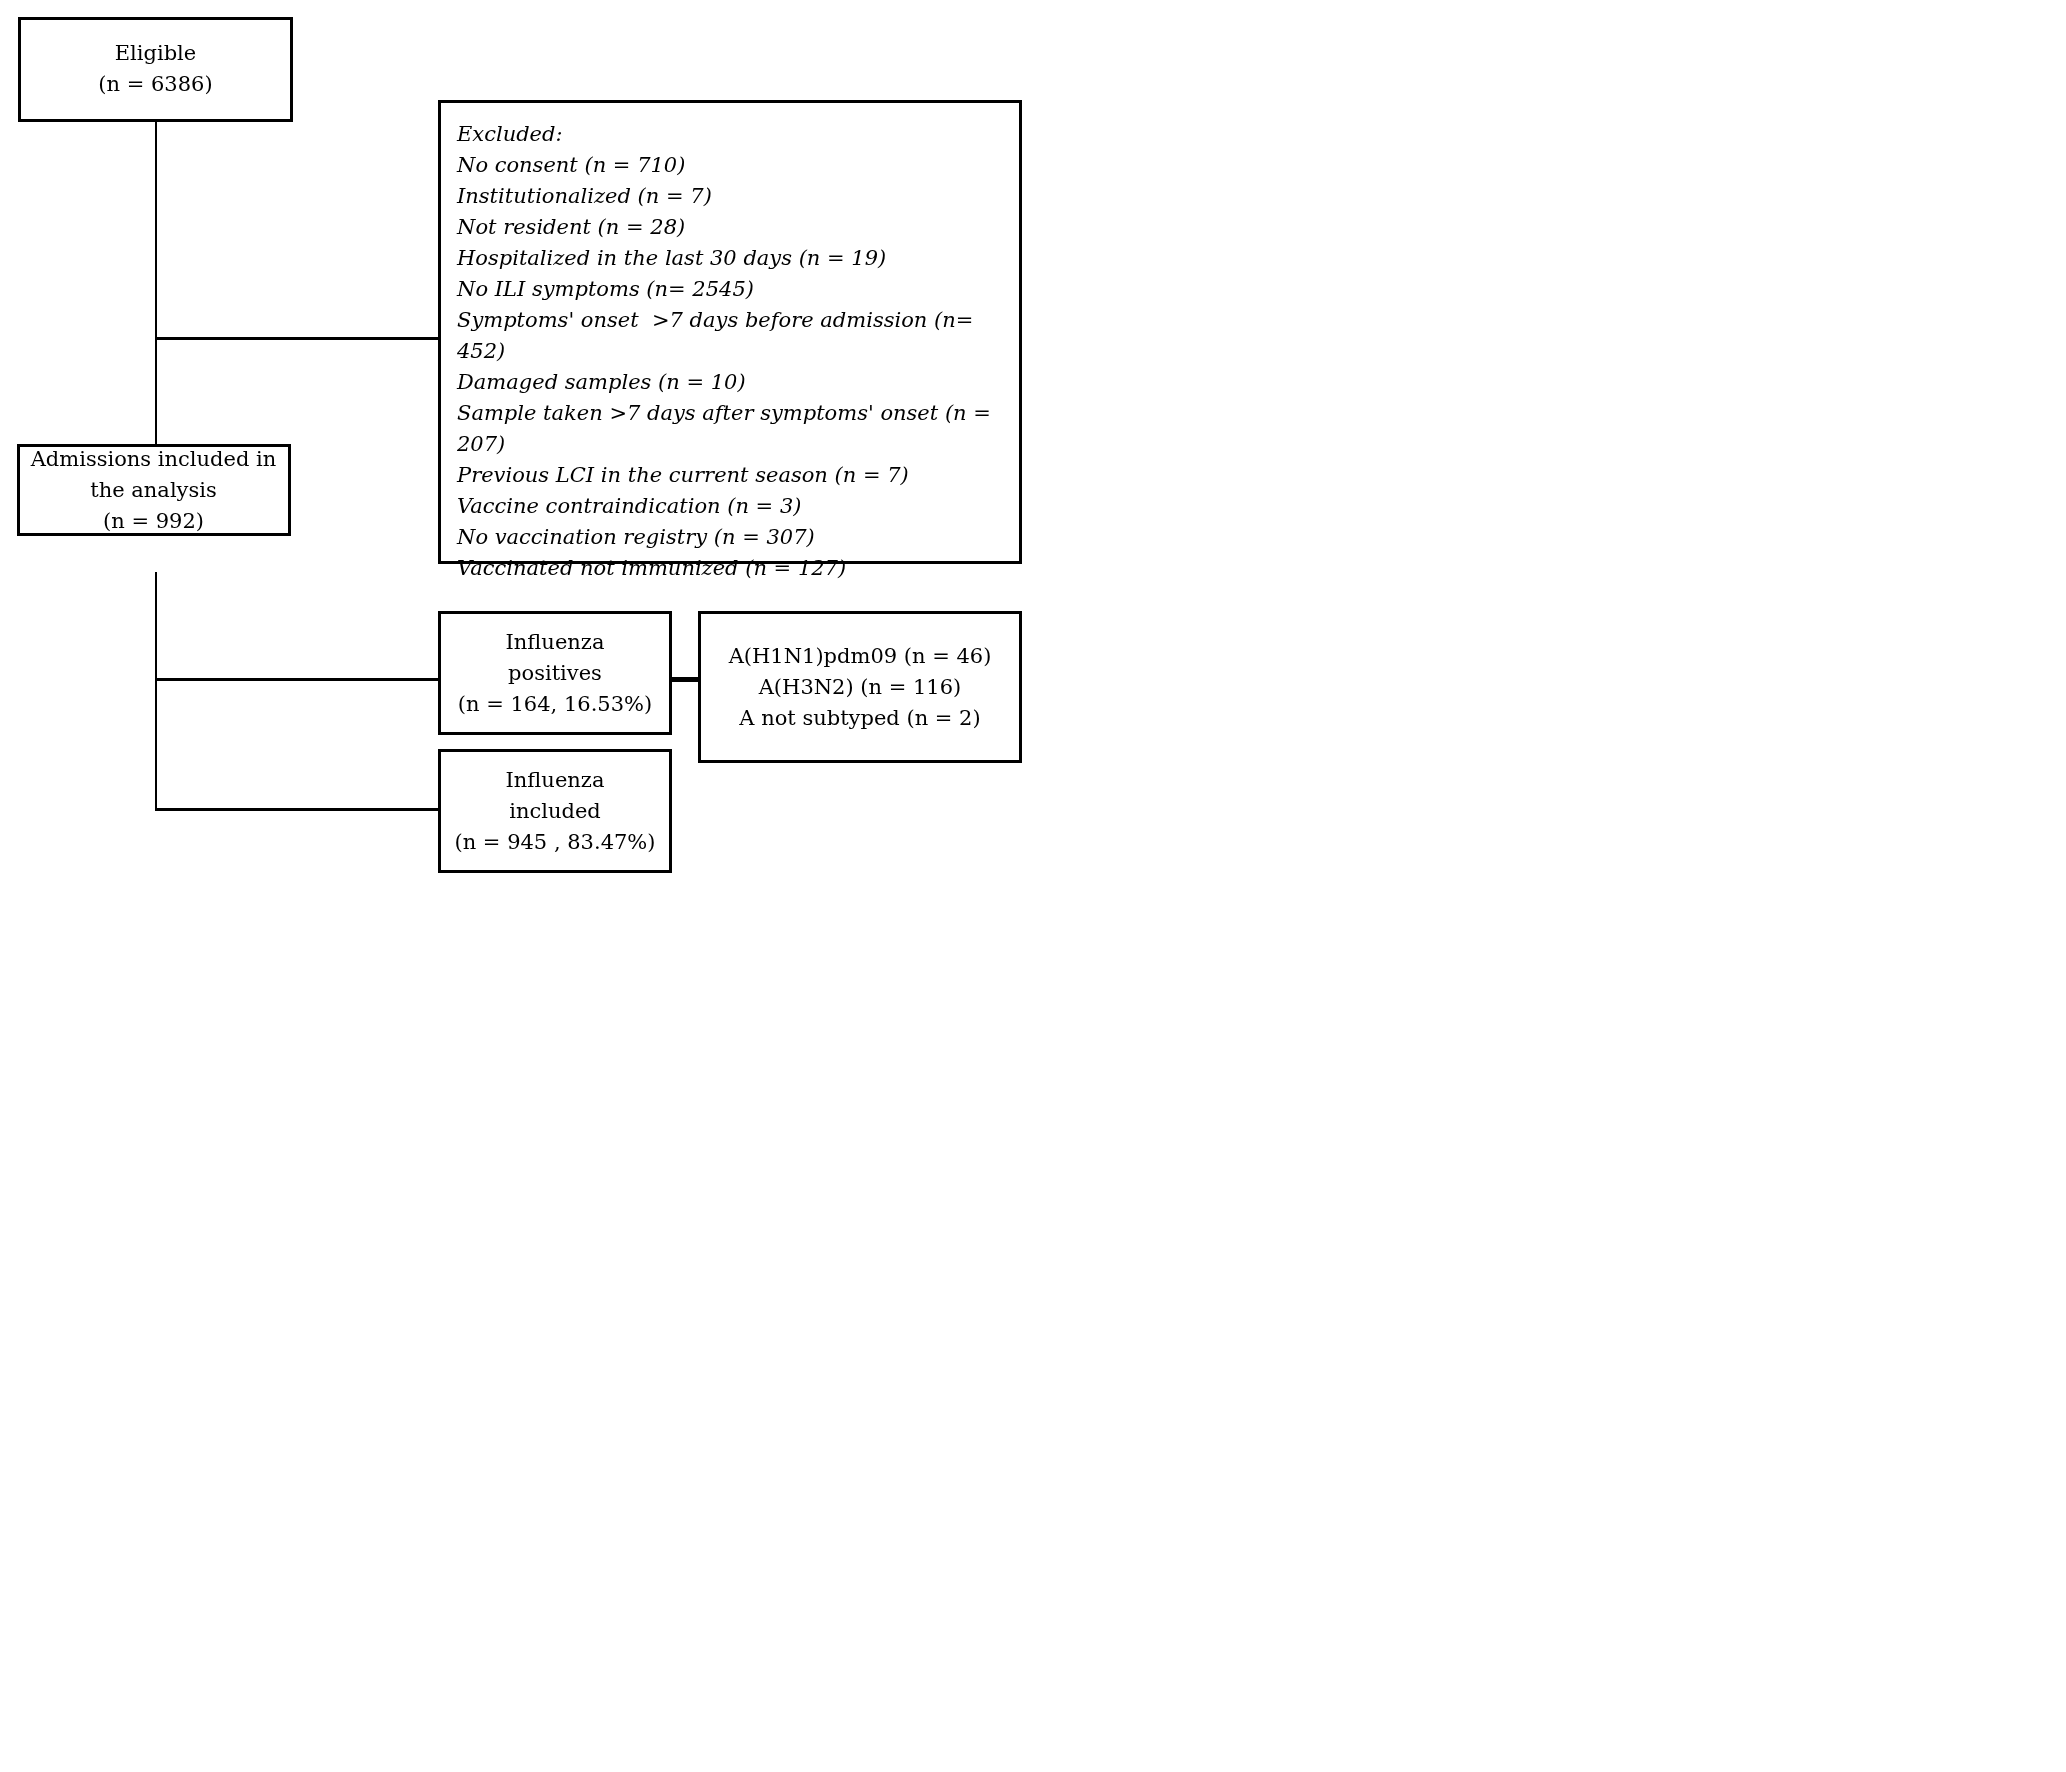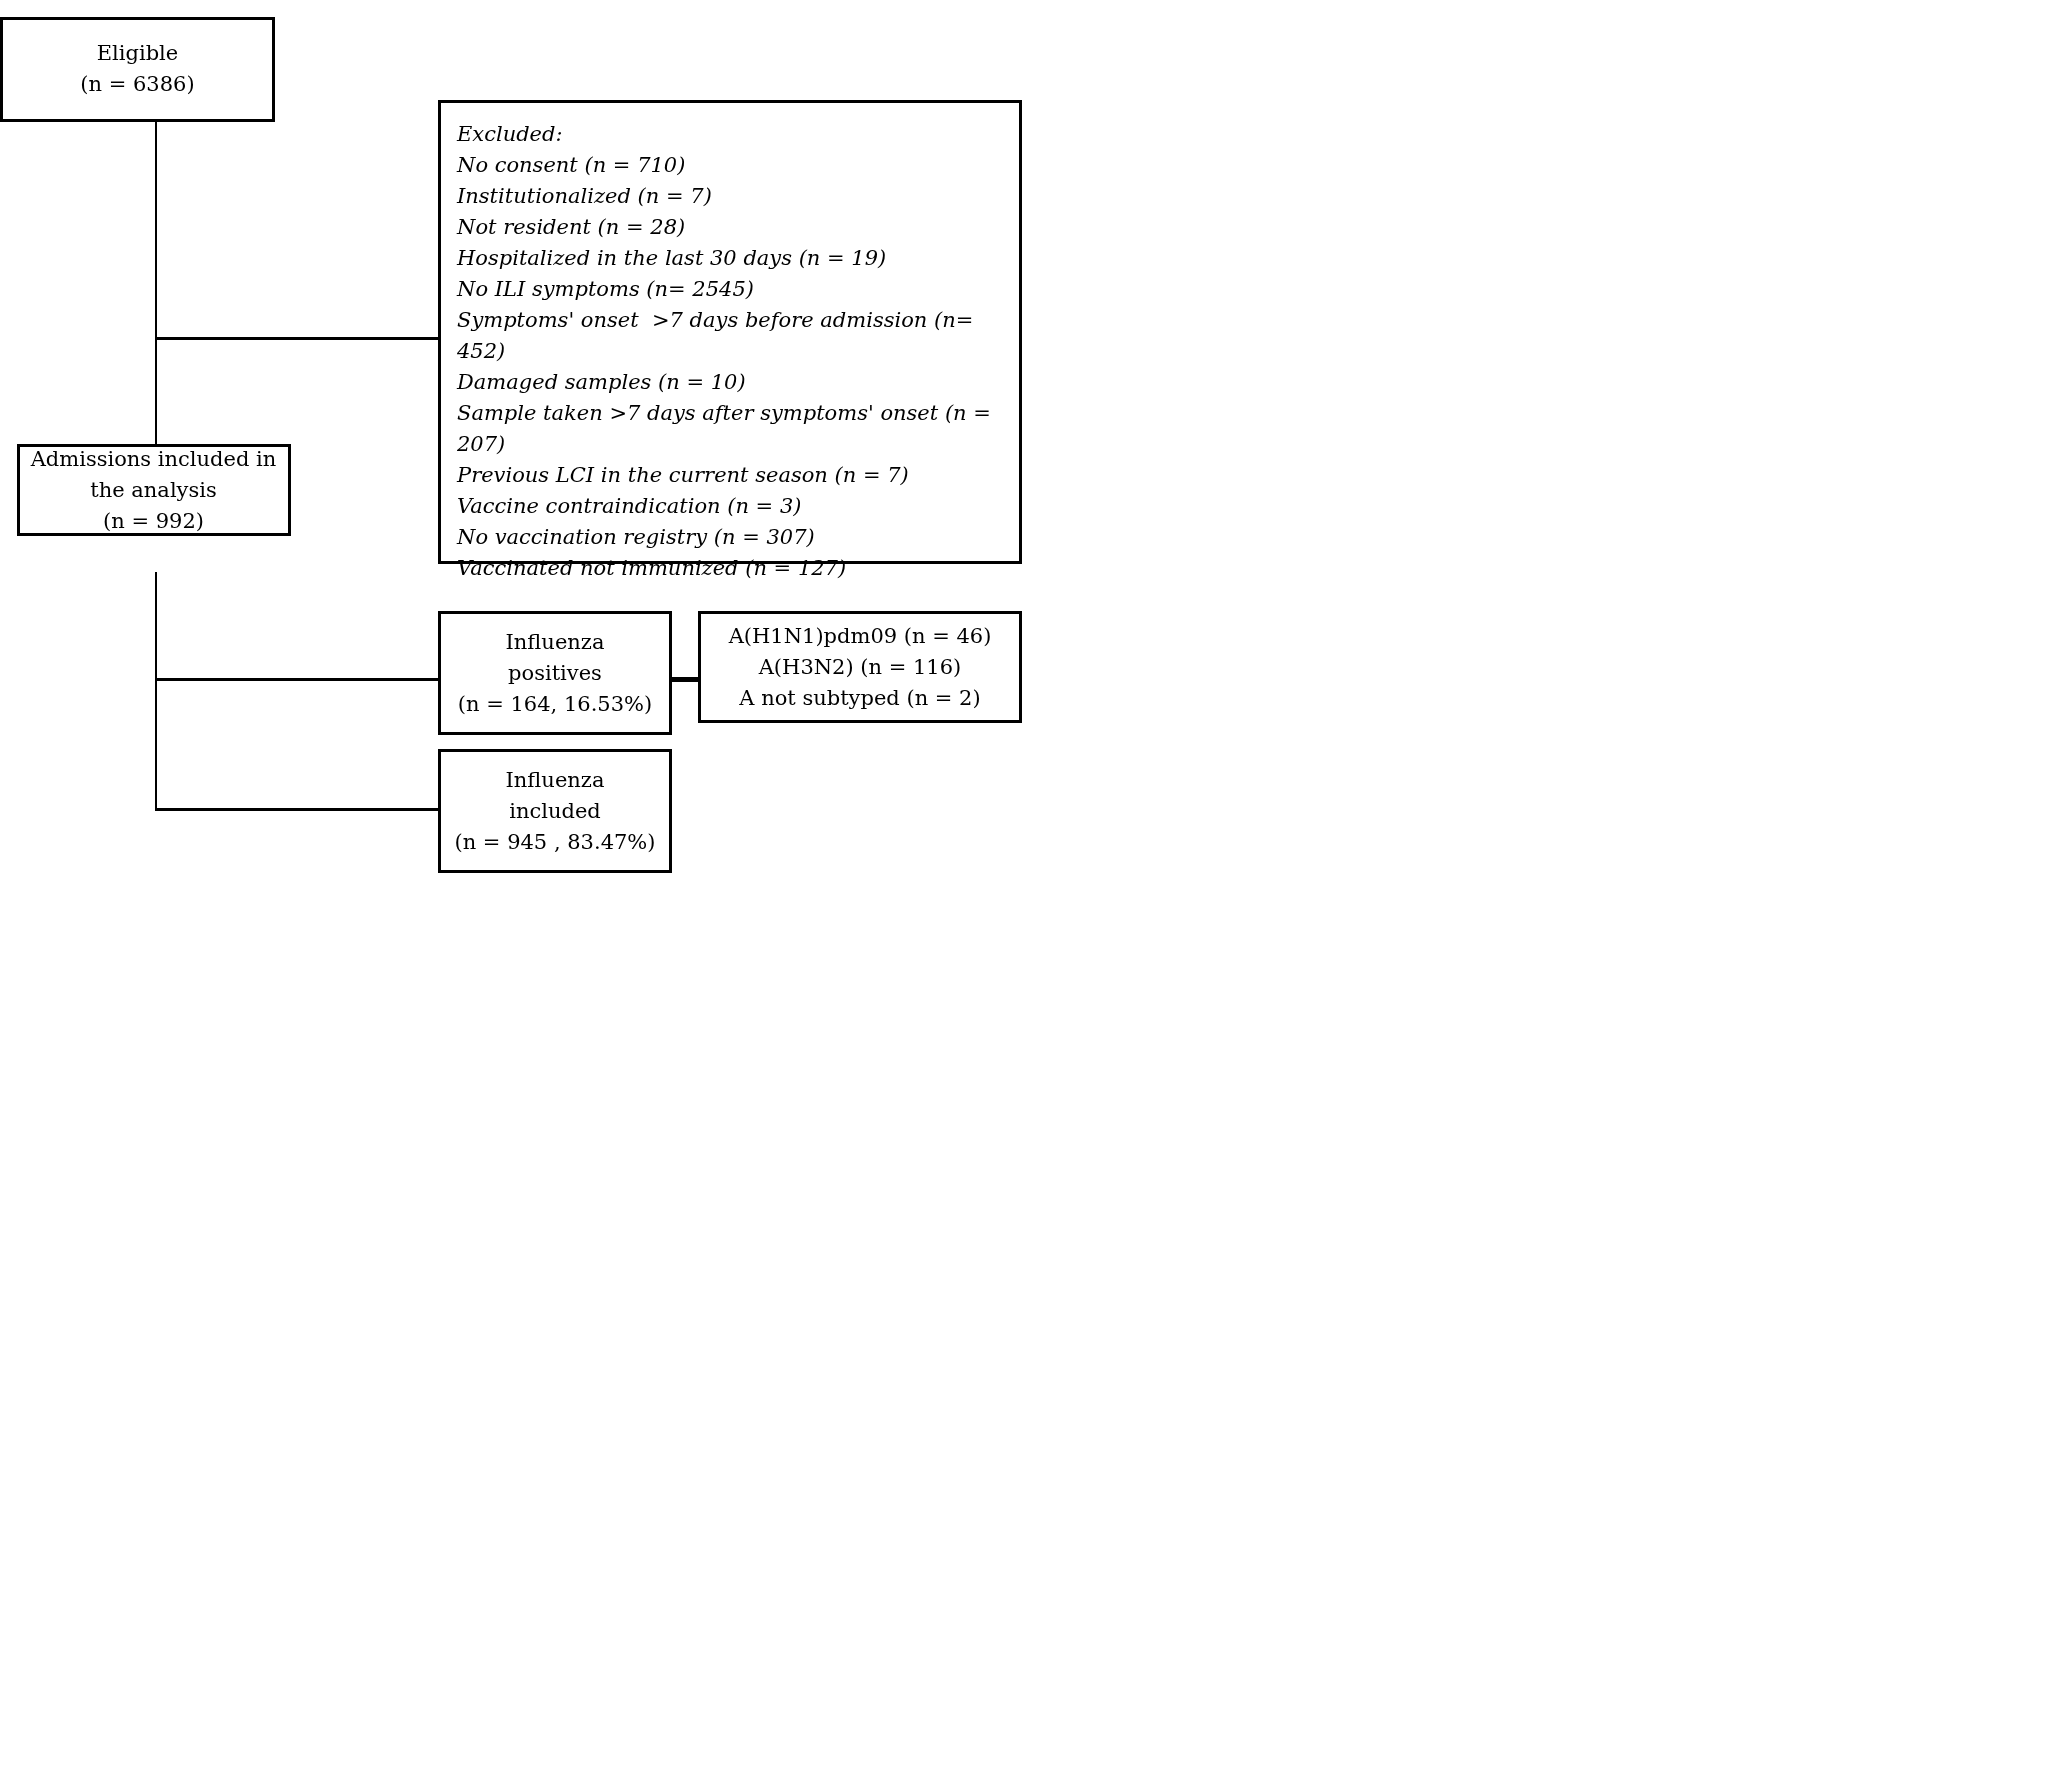--- a/index.html
+++ b/index.html
@@ -41,25 +41,25 @@
   }
   .box.list .text-line {
     font-size: 21px;
     line-height: 31px;
   }
   .connector {
     position: absolute;
     background: #000000;
   }
   
-  #box-eligible   { left: 0;   top: 16.5px;   width: 275px; height: 105px; }
+  #box-eligible   { left: 18px;   top: 16.5px;   width: 275px; height: 105px; }
   #box-excluded   { left: 438px;  top: 100px;  width: 584px; height: 464px; }
   #box-admissions { left: 16.5px;   top: 444px;  width: 274px; height: 92px; }
   #box-positives  { left: 438px;  top: 611px;  width: 234px; height: 124px; }
-  #box-subtypes   { left: 698px; top: 611px;  width: 324px; height: 112px; }
+  #box-subtypes   { left: 698px; top: 611px;  width: 324px; height: 152px; }
   #box-negatives  { left: 438px;  top: 749px; width: 234px; height: 124px; }
   
   #conn-eligible-down    { left: 155px;  top: 122px;  width: 1.8px;   height: 322px; }
   #conn-excluded-branch  { left: 156px;  top: 337px;  width: 282px; height: 3.1px; }
   #conn-admissions-down  { left: 155px;  top: 572px;  width: 1.8px;   height: 239px; }
   #conn-positives-branch { left: 156px;  top: 678px; width: 282px; height: 3.1px; }
   #conn-negatives-branch { left: 156px;  top: 808px; width: 282px; height: 3.1px; }
   #conn-positives-subtypes { left: 671px; top: 677px; width: 29px; height: 4.9px; }
 </style>
 </head>

